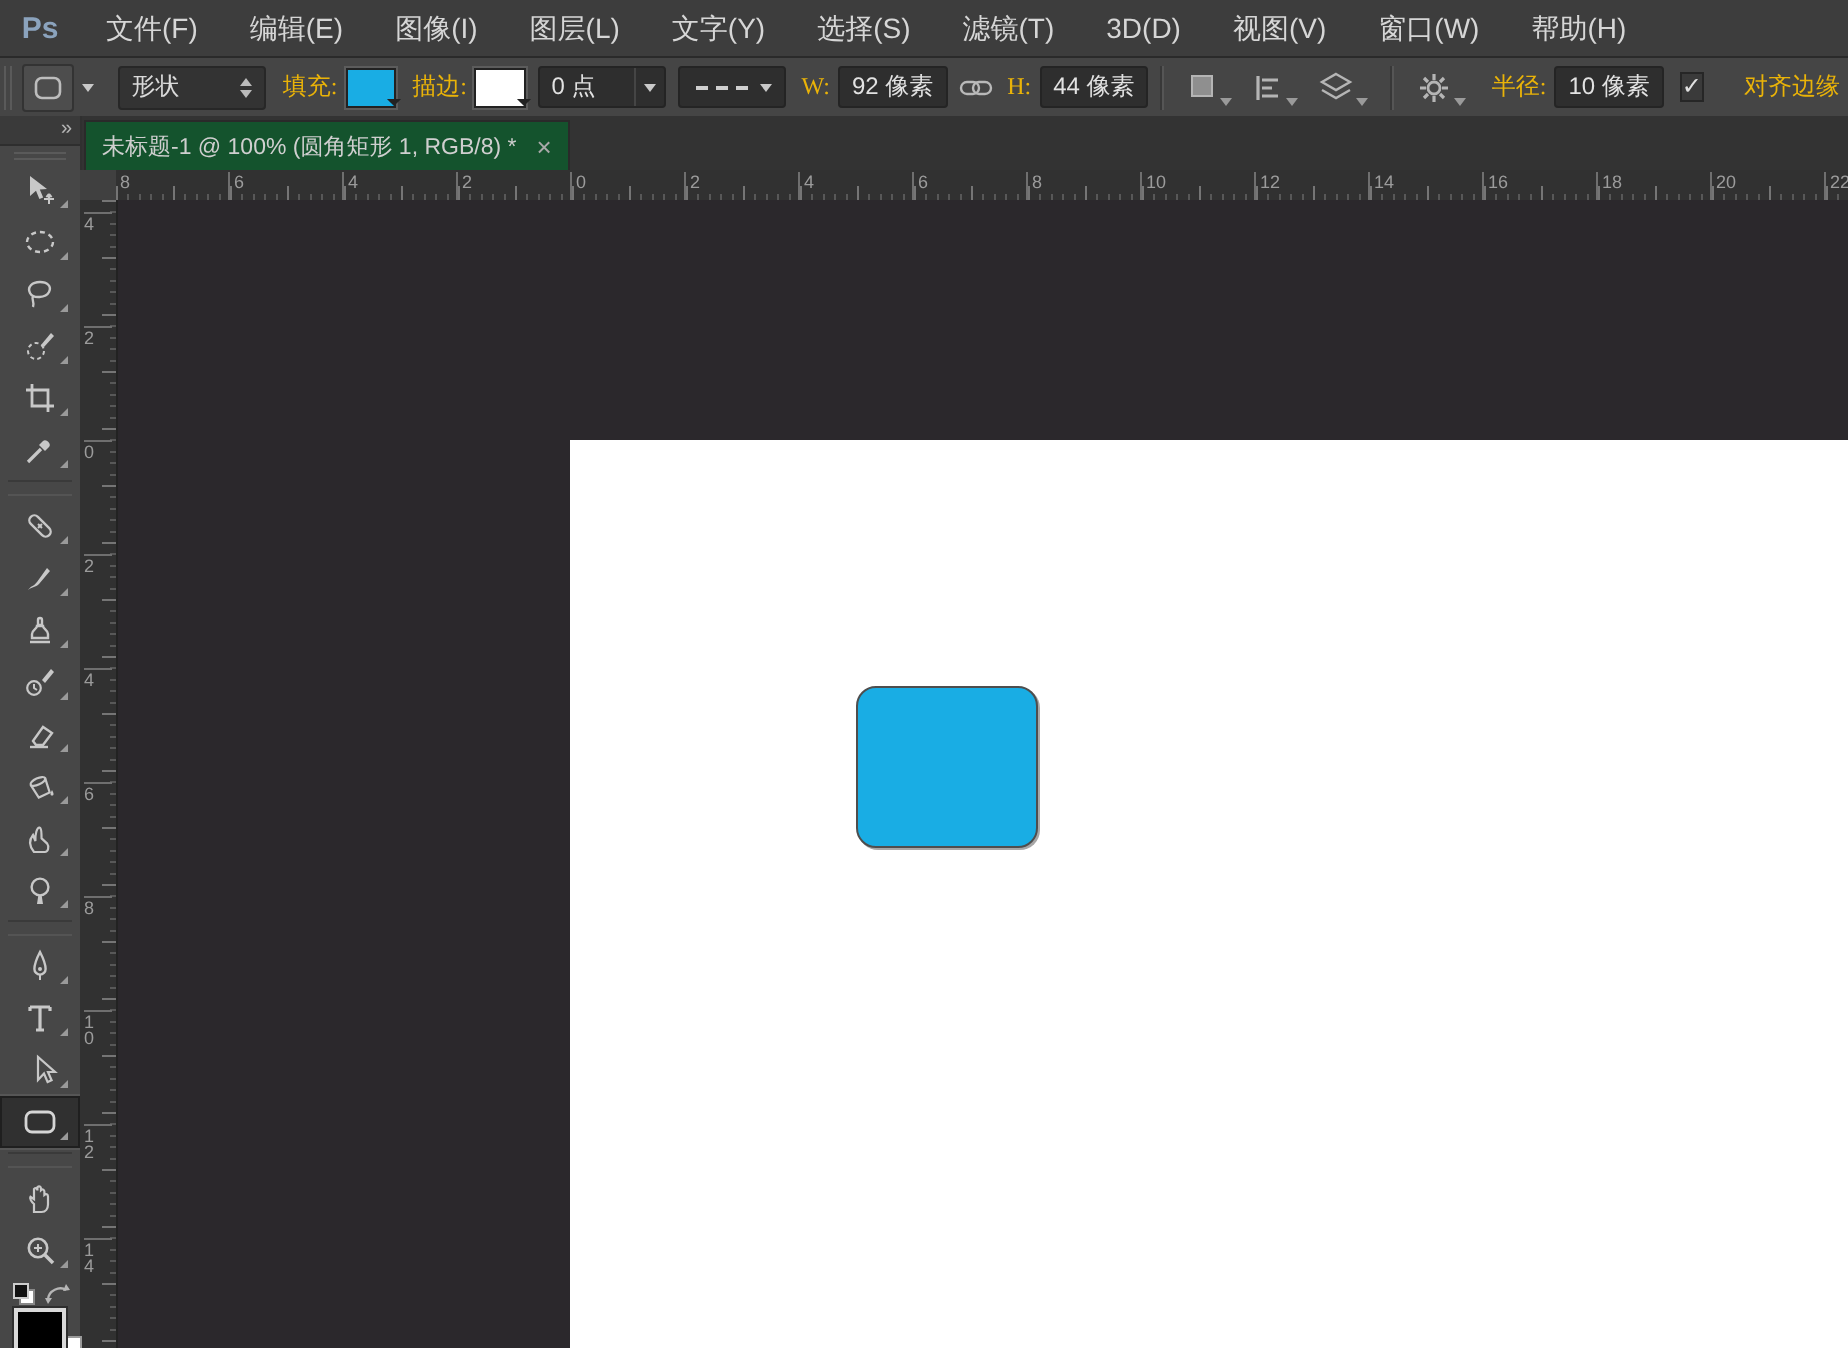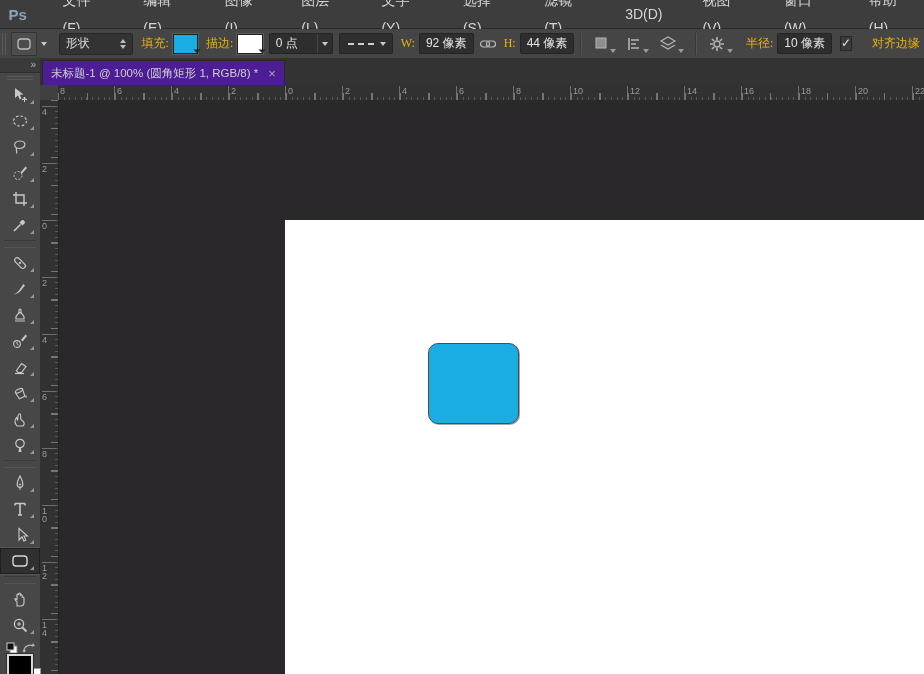--- a/index.html
+++ b/index.html
@@ -1,21 +1,21 @@
 <!DOCTYPE html>
 <html><head>
 <meta charset="utf-8">
 <style>
   html,body{margin:0;padding:0;background:#1e1e1e;}
   #app{position:relative;width:924px;height:674px;overflow:hidden;
        font-family:"Liberation Sans",sans-serif;background:#2b282c;
        -webkit-font-smoothing:antialiased;}
   
   .menubar{position:absolute;left:0;top:0;width:924px;height:28px;background:#3d3d3d;
-           border-bottom:1px solid #2a2a2a;display:flex;align-items:center;gap:14px;}
+           border-bottom:1px solid #2a2a2a;display:flex;align-items:center;}
   .ps-logo{width:40px;text-align:center;font-weight:bold;font-size:15px;color:#8ba3bd;
            letter-spacing:0;cursor:default;}
   .menu-item{padding:0 13px;font-size:14px;color:#d6d6d6;line-height:28px;cursor:default;}
   
   .optionsbar{position:absolute;left:0;top:29px;width:924px;height:29px;background:#454545;
               border-bottom:1px solid #c2410c;display:flex;align-items:center;font-size:12px;color:#d2d2d2;}
   .grip-v{width:7px;height:22px;margin:0 4px 0 2px;
           background:repeating-linear-gradient(90deg,#5a5a5a 0 1px,transparent 1px 3px);}
   .opt-label{margin:0 4px 0 8px;color:#eab308;white-space:nowrap;font-family:Liberation Serif, serif;}
   .preset-btn{width:30px;height:22px;border:1px solid #333;border-radius:2px;background:#4d4d4d;
@@ -36,21 +36,21 @@
          color:#e2e2e2;display:flex;align-items:center;padding:0 6px;white-space:nowrap;}
   .drop-section{display:flex;align-items:center;border-left:1px solid #454545;align-self:stretch;padding:0 4px;}
   .dash-preview{width:26px;height:0;border-top:2px dashed #cfcfcf;margin:0 2px;}
   .icon-btn{display:flex;align-items:flex-end;margin:0 5px;}
   .sep{width:1px;height:22px;background:#383838;border-right:1px solid #555;margin:0 6px;}
   .checkbox{width:13px;height:13px;background:#3a3a3a;border:1px solid #262626;color:#e0e0e0;
             font-size:12px;line-height:12px;text-align:center;margin:0 4px 0 8px;}
   
   .tabbar{position:absolute;left:40px;top:58px;width:884px;height:27px;background:#333;
           border-bottom:1px solid #272727;display:flex;align-items:flex-end;}
-  .tab{height:24px;background:#4c1d95;border:1px solid #2a2a2a;border-bottom:none;
+  .tab{height:24px;background:#14532d;border:1px solid #2a2a2a;border-bottom:none;
        display:flex;align-items:center;padding:0 8px;margin-left:2px;font-size:11.5px;color:#cfcfcf;}
   .tab .close{margin-left:10px;color:#a9a9a9;font-size:13px;line-height:11px;cursor:pointer;}
   
   .toolbar{position:absolute;left:0;top:58px;width:40px;height:616px;background:#474747;
            border-right:1px solid #303030;display:flex;flex-direction:column;align-items:center;}
   .tb-header{width:100%;height:15px;background:#3a3a3a;border-bottom:1px solid #2e2e2e;
              color:#b5b5b5;font-size:10px;line-height:14px;text-align:right;padding-right:4px;box-sizing:border-box;}
   .tb-grip{width:26px;height:5px;margin:3px 0 2px;
            background:repeating-linear-gradient(0deg,#5a5a5a 0 1px,transparent 1px 3px);}
   .tools{list-style:none;margin:0;padding:0;width:100%;}

